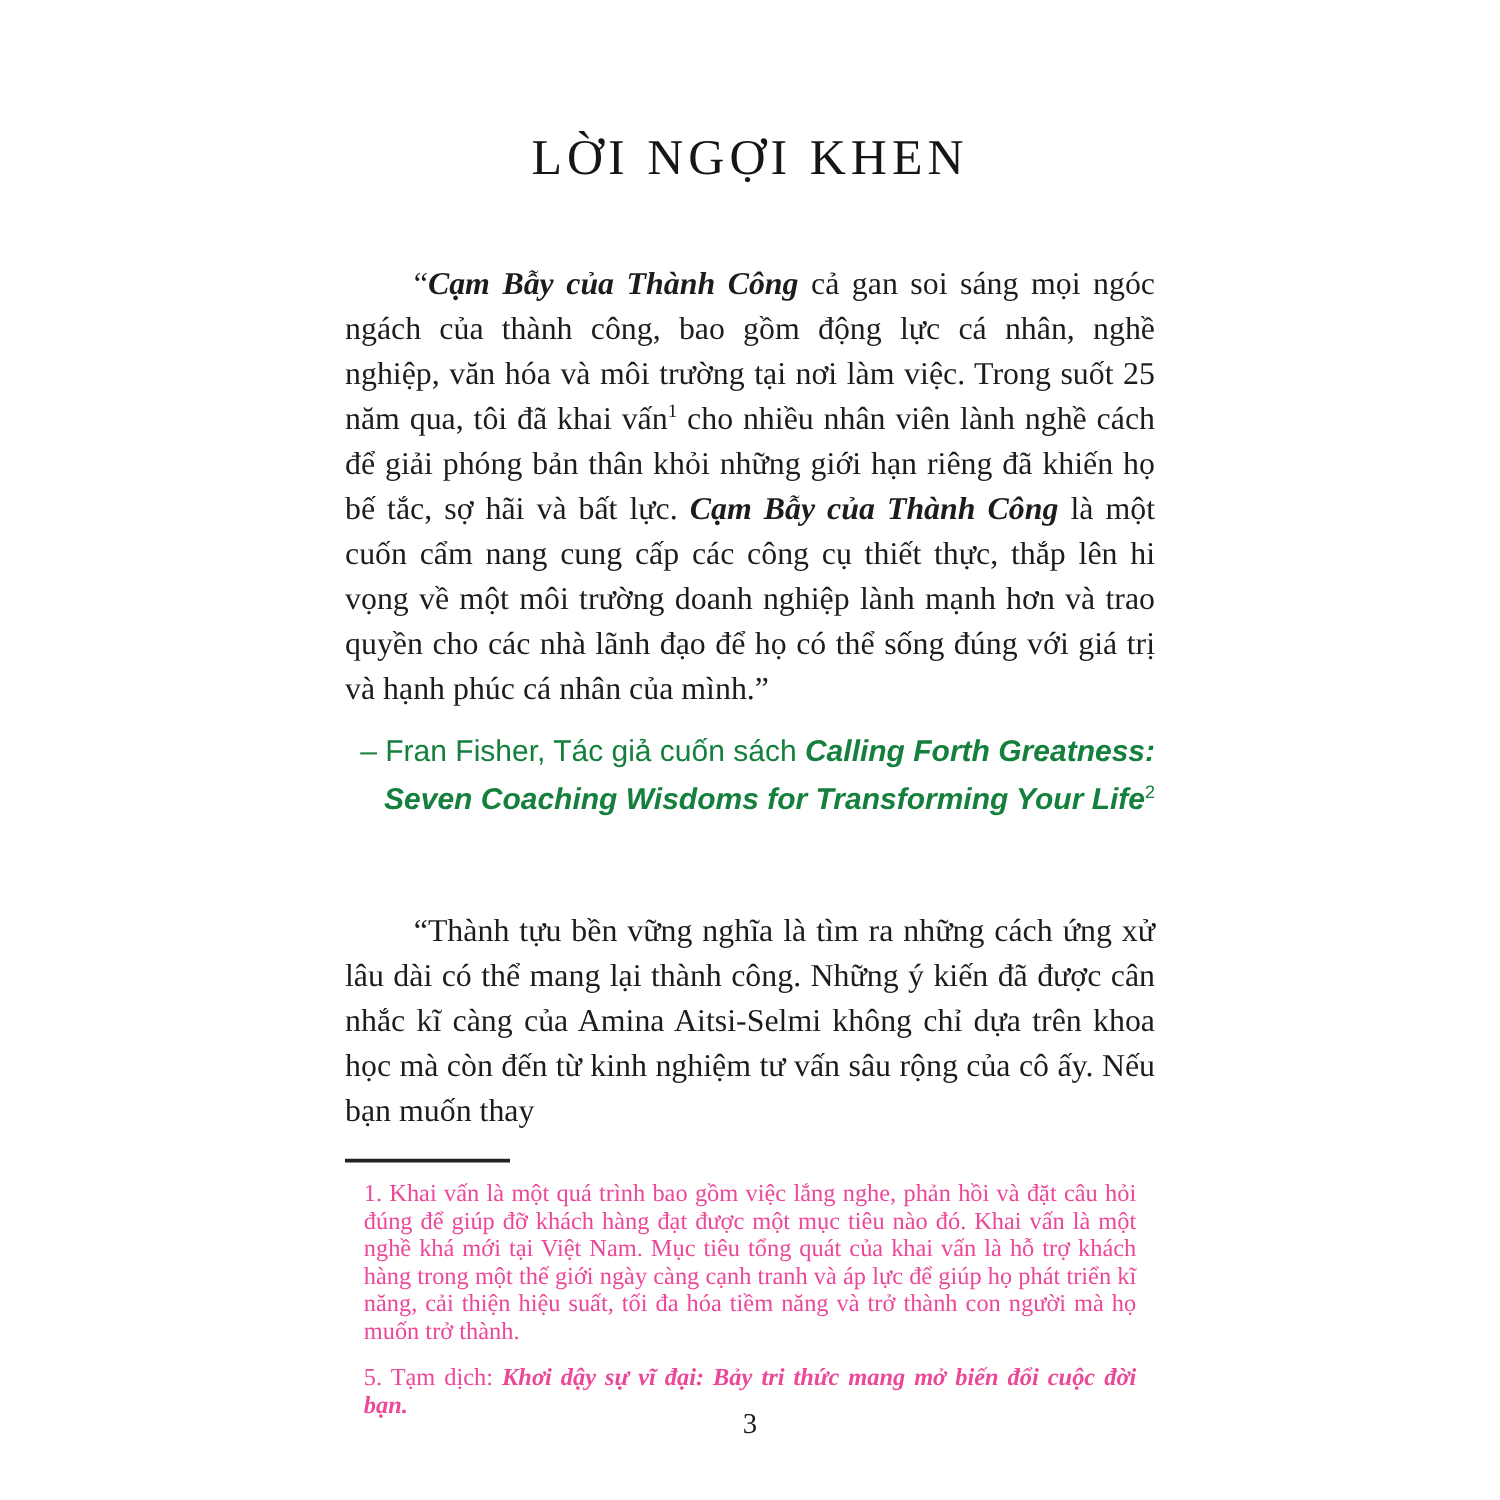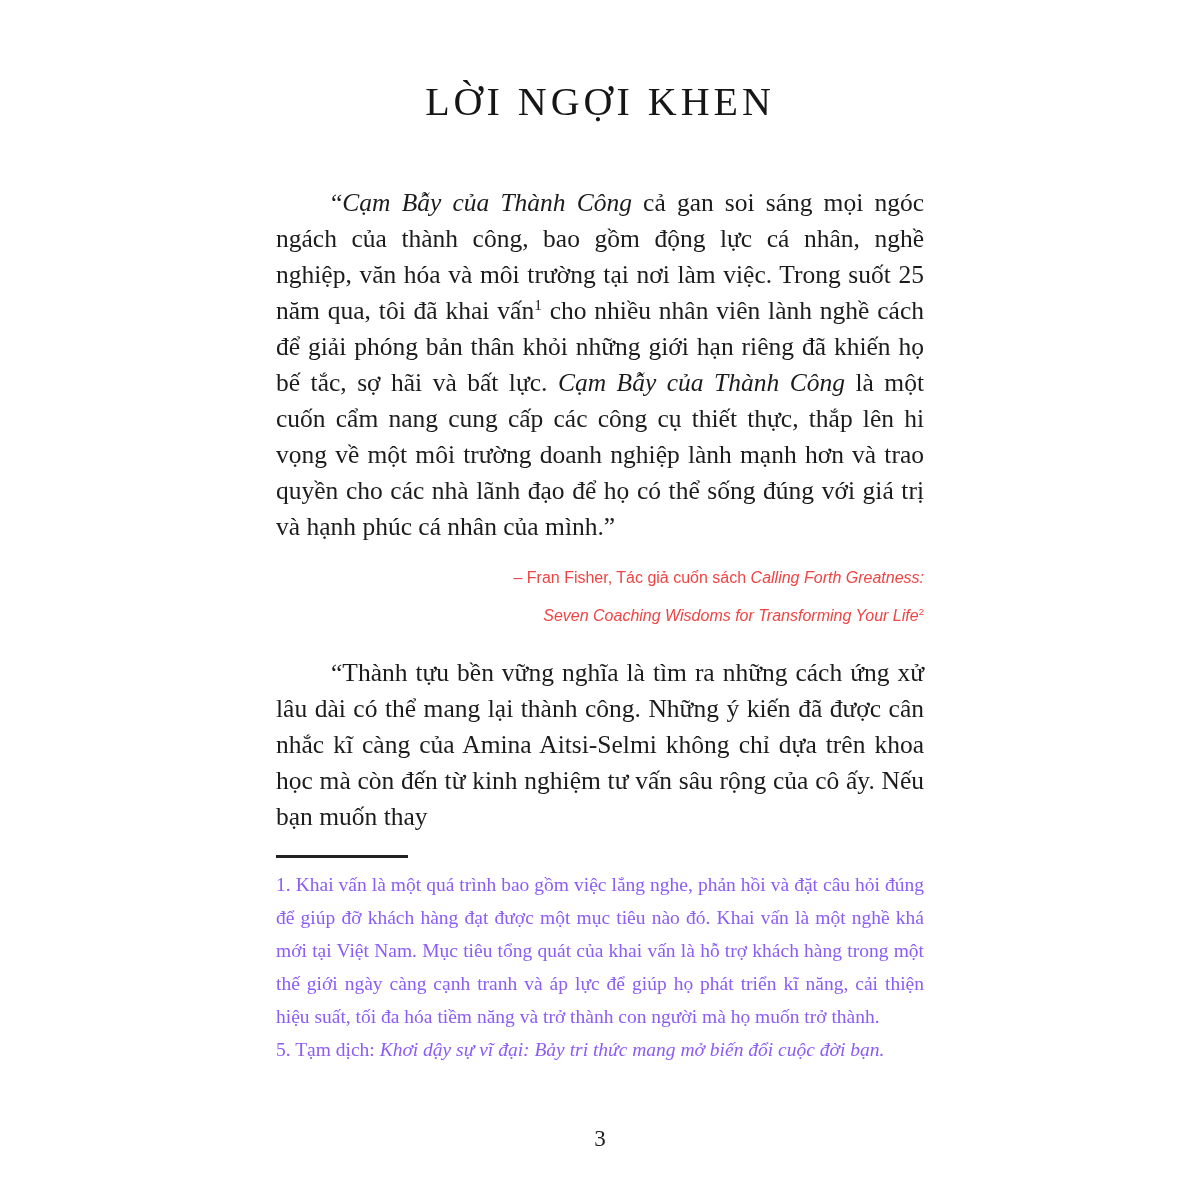--- a/index.html
+++ b/index.html
@@ -11,69 +11,69 @@
     height: 1200px;
     background: #ffffff;
     color: #1a1a1a;
     font-family: "Liberation Serif", "DejaVu Serif", serif;
     position: relative;
     overflow: hidden;
   }
   .page {
     width: 648px;
     margin: 0 auto;
-    padding-top: 78px;
+    padding-top: 102px;
   }
   .title {
     font-size: 40px;
     font-weight: 400;
     letter-spacing: 4px;
     text-align: center;
     margin: 0 0 60px 0;
     color: #161616;
   }
   .body-par {
     font-size: 25.5px;
     line-height: 36px;
     text-align: justify;
     text-indent: 55px;
     margin: 0;
     color: #1c1c1c;
   }
   .body-par.second {
-    margin-top: 20px;
+    margin-top: 68px;
     font-family: Liberation Serif, serif;
   }
-  .italic { font-style: italic; }
+  .italic { font-style: italic; font-weight: bold; }
   sup.fnref {
     font-size: 0.6em;
     vertical-align: super;
     line-height: 0;
   }
   .attribution {
     font-family: "Liberation Sans", "DejaVu Sans", sans-serif;
-    font-size: 16px;
+    font-size: 24px;
     line-height: 38px;
     text-align: right;
     margin: 14px 0 0 0;
-    color: #ef4444;
+    color: #15803d;
   }
   .fn-rule {
     width: 132px;
     border: none;
     border-top: 3px solid #222222;
     margin: 20px 0 10px 0;
     height: 0;
   }
   .footnote {
     font-size: 19.5px;
-    line-height: 33px;
+    line-height: 22px;
     text-align: justify;
-    margin: 0;
-    color: #8b5cf6;
+    margin: 15px;
+    color: #ec4899;
   }
   .page-number {
     position: absolute;
     top: 1126px;
     left: 0;
     width: 1200px;
     text-align: center;
     font-size: 23px;
     color: #1c1c1c;
   }

